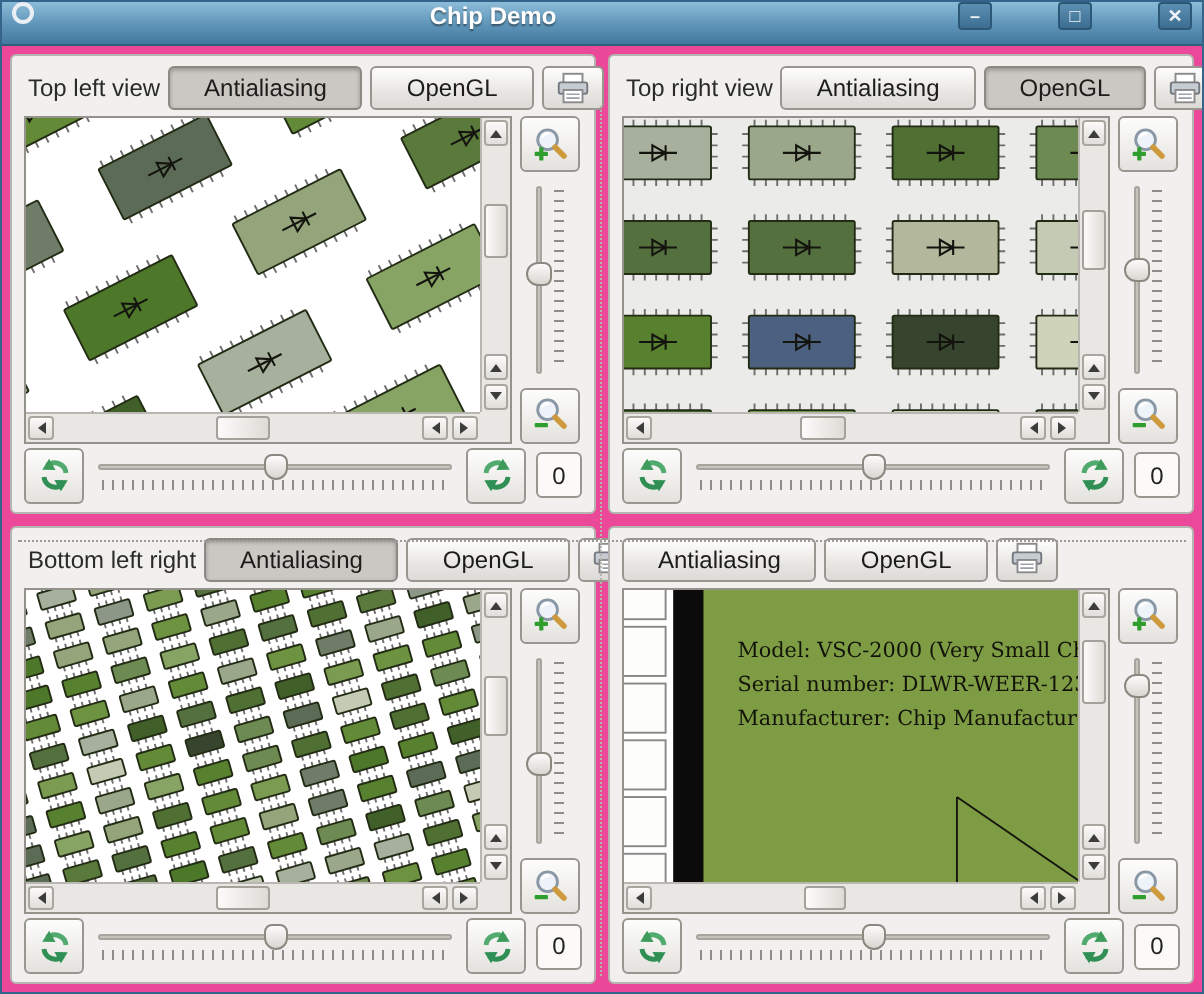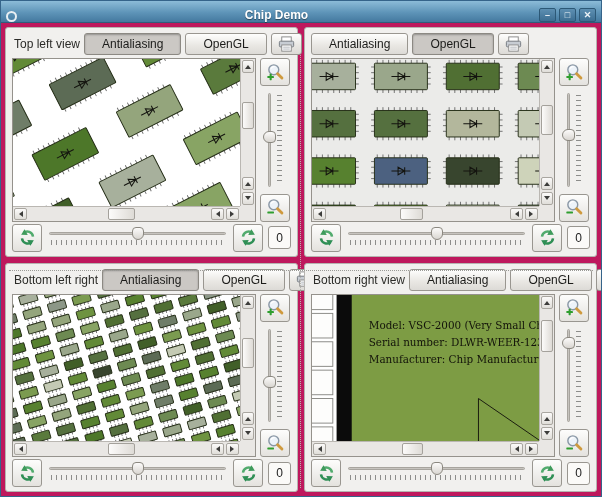--- a/index.html
+++ b/index.html
@@ -1,29 +1,29 @@
 <!DOCTYPE html>
 <html><head>
 <meta charset="utf-8">
 <style>
   html,body{margin:0;padding:0;background:#c9c6c1;}
   *{box-sizing:border-box;}
   .window{width:602px;height:497px;border:1px solid #35648a;background:#efeeec;position:relative;
           font-family:"Liberation Sans",sans-serif;overflow:hidden;}
   
   .titlebar{height:22px;background:linear-gradient(#8cbcd8,#5e94b8 55%,#44799f);
-            display:flex;align-items:flex-end;padding:0 5px;border-bottom:1px solid #2f5d7c;}
+            display:flex;align-items:flex-start;padding:0 5px;border-bottom:1px solid #2f5d7c;gap:30px;}
   .win-icon{width:11px;height:11px;border:2px solid #e9eff3;border-radius:50%;flex:none;}
   .title{flex:1;text-align:center;color:#fff;font-weight:bold;font-size:12px;
          text-shadow:0 1px 1px rgba(0,0,0,.45);}
   .win-btn{width:17px;height:14px;background:linear-gradient(#5d8fb2,#3c6e92);
            border:1px solid #2c5876;border-radius:2px;color:#eef4f8;font-size:9px;
            line-height:12px;text-align:center;margin-left:3px;font-weight:bold;flex:none;padding:0;}
   
-  .content{position:absolute;top:22px;left:0;right:0;bottom:0;padding:4px;background:#be185d;
+  .content{position:absolute;top:22px;left:0;right:0;bottom:0;padding:4px;background:#ec4899;
            display:grid;grid-template-columns:1fr 1fr;grid-template-rows:1fr 1fr;gap:6px;}
   .split-h{position:absolute;left:8px;right:8px;top:calc(50% + 10px);border-top:1px dotted #9a9a96;}
   .split-v{position:absolute;top:30px;bottom:8px;left:calc(50% - 1px);border-left:1px dotted #b5b3ae;}
   
   .panel{border:1px solid #b6b4b0;border-radius:3px;background:#f1f0ee;
          padding:2px 6px 4px 6px;display:flex;flex-direction:column;min-height:0;min-width:0;}
   .panel-head{display:flex;align-items:center;gap:4px;height:28px;flex:none;}
   .view-label{font-size:12px;color:#2b2b28;flex:1;margin-left:2px;white-space:nowrap;}
   .qt-btn{font-family:inherit;font-size:12px;color:#1c1c1a;height:22px;padding:2px 17px;
           border:1px solid #999690;border-radius:3px;
@@ -347,20 +347,21 @@
           <svg class="icon" viewBox="0 0 20 20">
               <use href="#sym-rotate" transform="translate(20,0) scale(-1,1)"></use>
             </svg>
         </button>
         <div class="spin">0</div>
       </div>
     </section>
 
     <section class="panel">
       <div class="panel-head">
+        <span class="view-label">Top right view</span>
         <button class="qt-btn">Antialiasing</button>
         <button class="qt-btn active">OpenGL</button>
         <button class="qt-btn icon-btn">
           <svg class="icon">
               <use href="#sym-printer"></use>
             </svg>
         </button>
       </div>
       <div class="panel-main">
         <div class="gview">
@@ -1539,21 +1540,20 @@
           <svg class="icon" viewBox="0 0 20 20">
               <use href="#sym-rotate" transform="translate(20,0) scale(-1,1)"></use>
             </svg>
         </button>
         <div class="spin">0</div>
       </div>
     </section>
 
     <section class="panel">
       <div class="panel-head">
-        <span class="view-label">Bottom right view</span>
         <button class="qt-btn">Antialiasing</button>
         <button class="qt-btn">OpenGL</button>
         <button class="qt-btn icon-btn">
           <svg class="icon">
               <use href="#sym-printer"></use>
             </svg>
         </button>
       </div>
       <div class="panel-main">
         <div class="gview">

